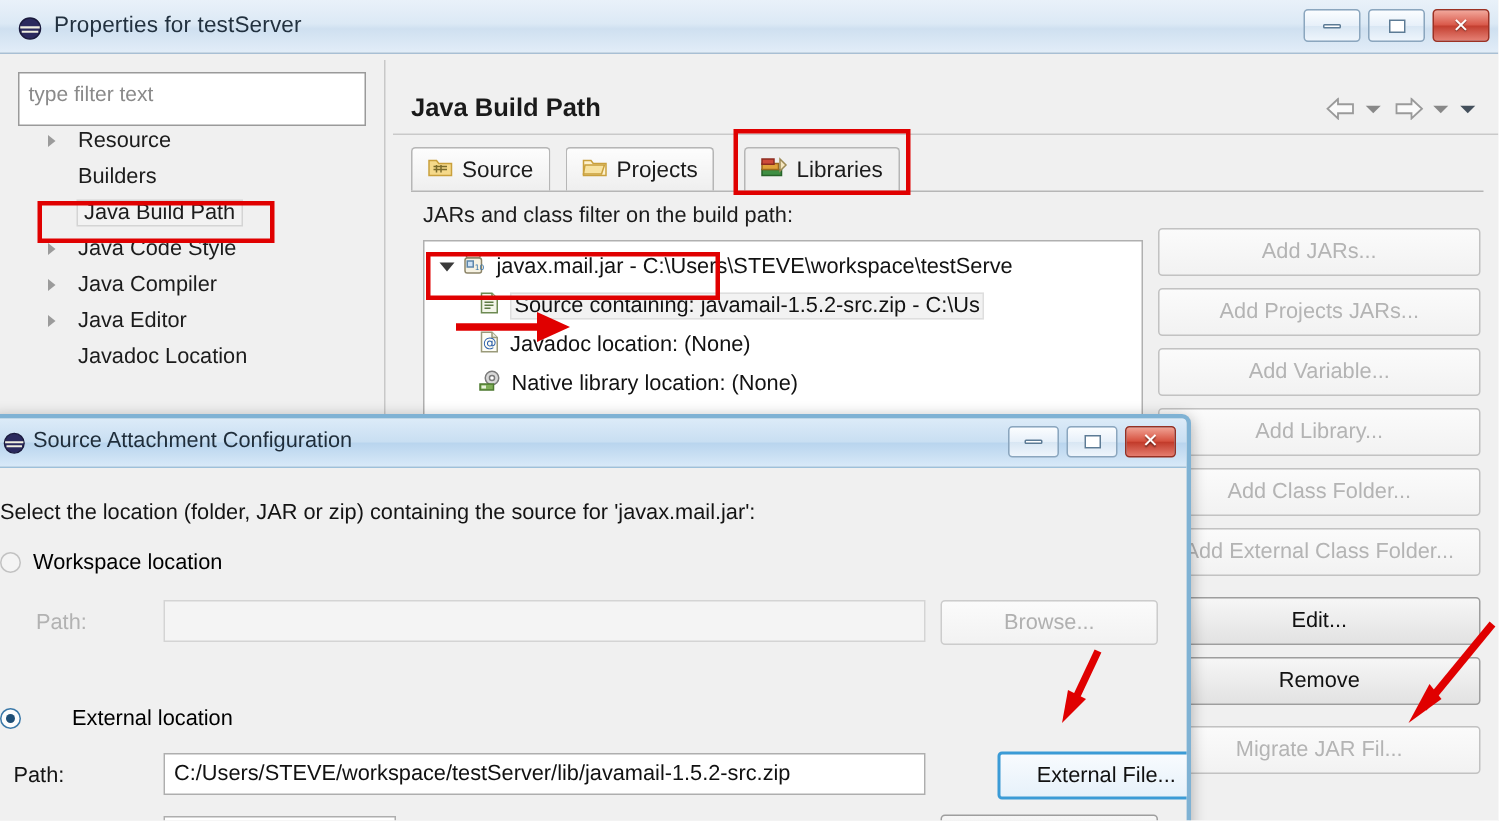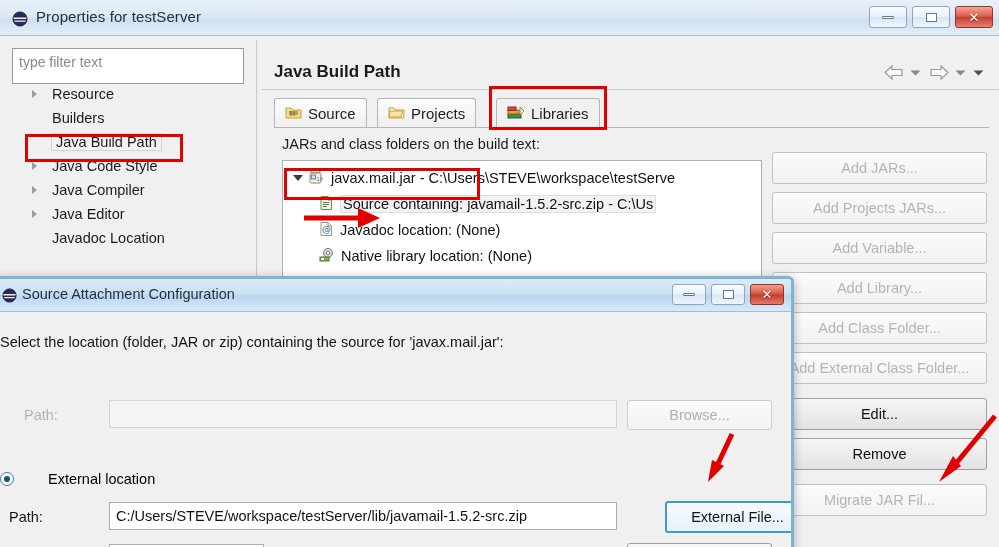--- a/index.html
+++ b/index.html
@@ -339,21 +339,21 @@
               <rect x="1" y="5" width="11" height="4" fill="#e0a13a" stroke="#9c6a1c"></rect>
               <rect x="1" y="2" width="8" height="3.5" fill="#cf4a3a" stroke="#8e2c20"></rect>
               <path d="M13 2 L17 6 L13 10 Z" fill="#f5e6c0" stroke="#9c8a55"></path>
             </svg>
           </span>
           <span>Libraries</span>
         </div>
       </div>
 
       <div class="panel-area">
-        <div class="panel-label">JARs and class folders on the build text:</div>
+        <div class="panel-label">JARs and class filter on the build path:</div>
 
         <div class="tree-box">
           <div class="jtree-row root" style="margin-top:4px">
             <span class="tri-collapse"></span>
             <span class="icon" style="margin-right:6px">
               <svg width="17" height="16" viewBox="0 0 17 16">
                 <rect x="3" y="1.5" width="9" height="2.5" rx="1" fill="#e8e1c8" stroke="#8c8468"></rect>
                 <rect x="2" y="4" width="11" height="10" rx="1.5" fill="#f6f2e2" stroke="#8c8468"></rect>
                 <rect x="3.5" y="6" width="4" height="4" fill="#cfe3f5" stroke="#5c86ab"></rect>
                 <text x="8.5" y="12" font-size="5" fill="#2a6ea8" font-family="DejaVu Sans">10</text>
@@ -428,20 +428,24 @@
         </div>
         <div class="dlg-btn close">
           <span class="glyph-close">✕</span>
         </div>
       </div>
     </div>
 
     <div class="dlg-body">
       <div class="dlg-prompt">Select the location (folder, JAR or zip) containing the source for 'javax.mail.jar':</div>
 
+      <div class="radio-row" style="left:6px; top:55px;">
+        <span class="radio disabled"></span>
+        <span>Workspace location</span>
+      </div>
       <div class="fld-label" style="left:30px; top:95px; color:#b2b2b2;">Path:</div>
       <div class="txtfield disabled" style="left:115px; top:88px; width:508px; height:28px;"></div>
       <div class="dbtn disabled" style="left:633px; top:88px; width:145px; height:30px;">Browse...</div>
 
       <div class="radio-row" style="left:6px; top:159px;gap:34px;">
         <span class="radio checked"></span>
         <span>External location</span>
       </div>
 
       <div class="fld-label" style="left:15px; top:197px; color:#141414;">Path:</div>

